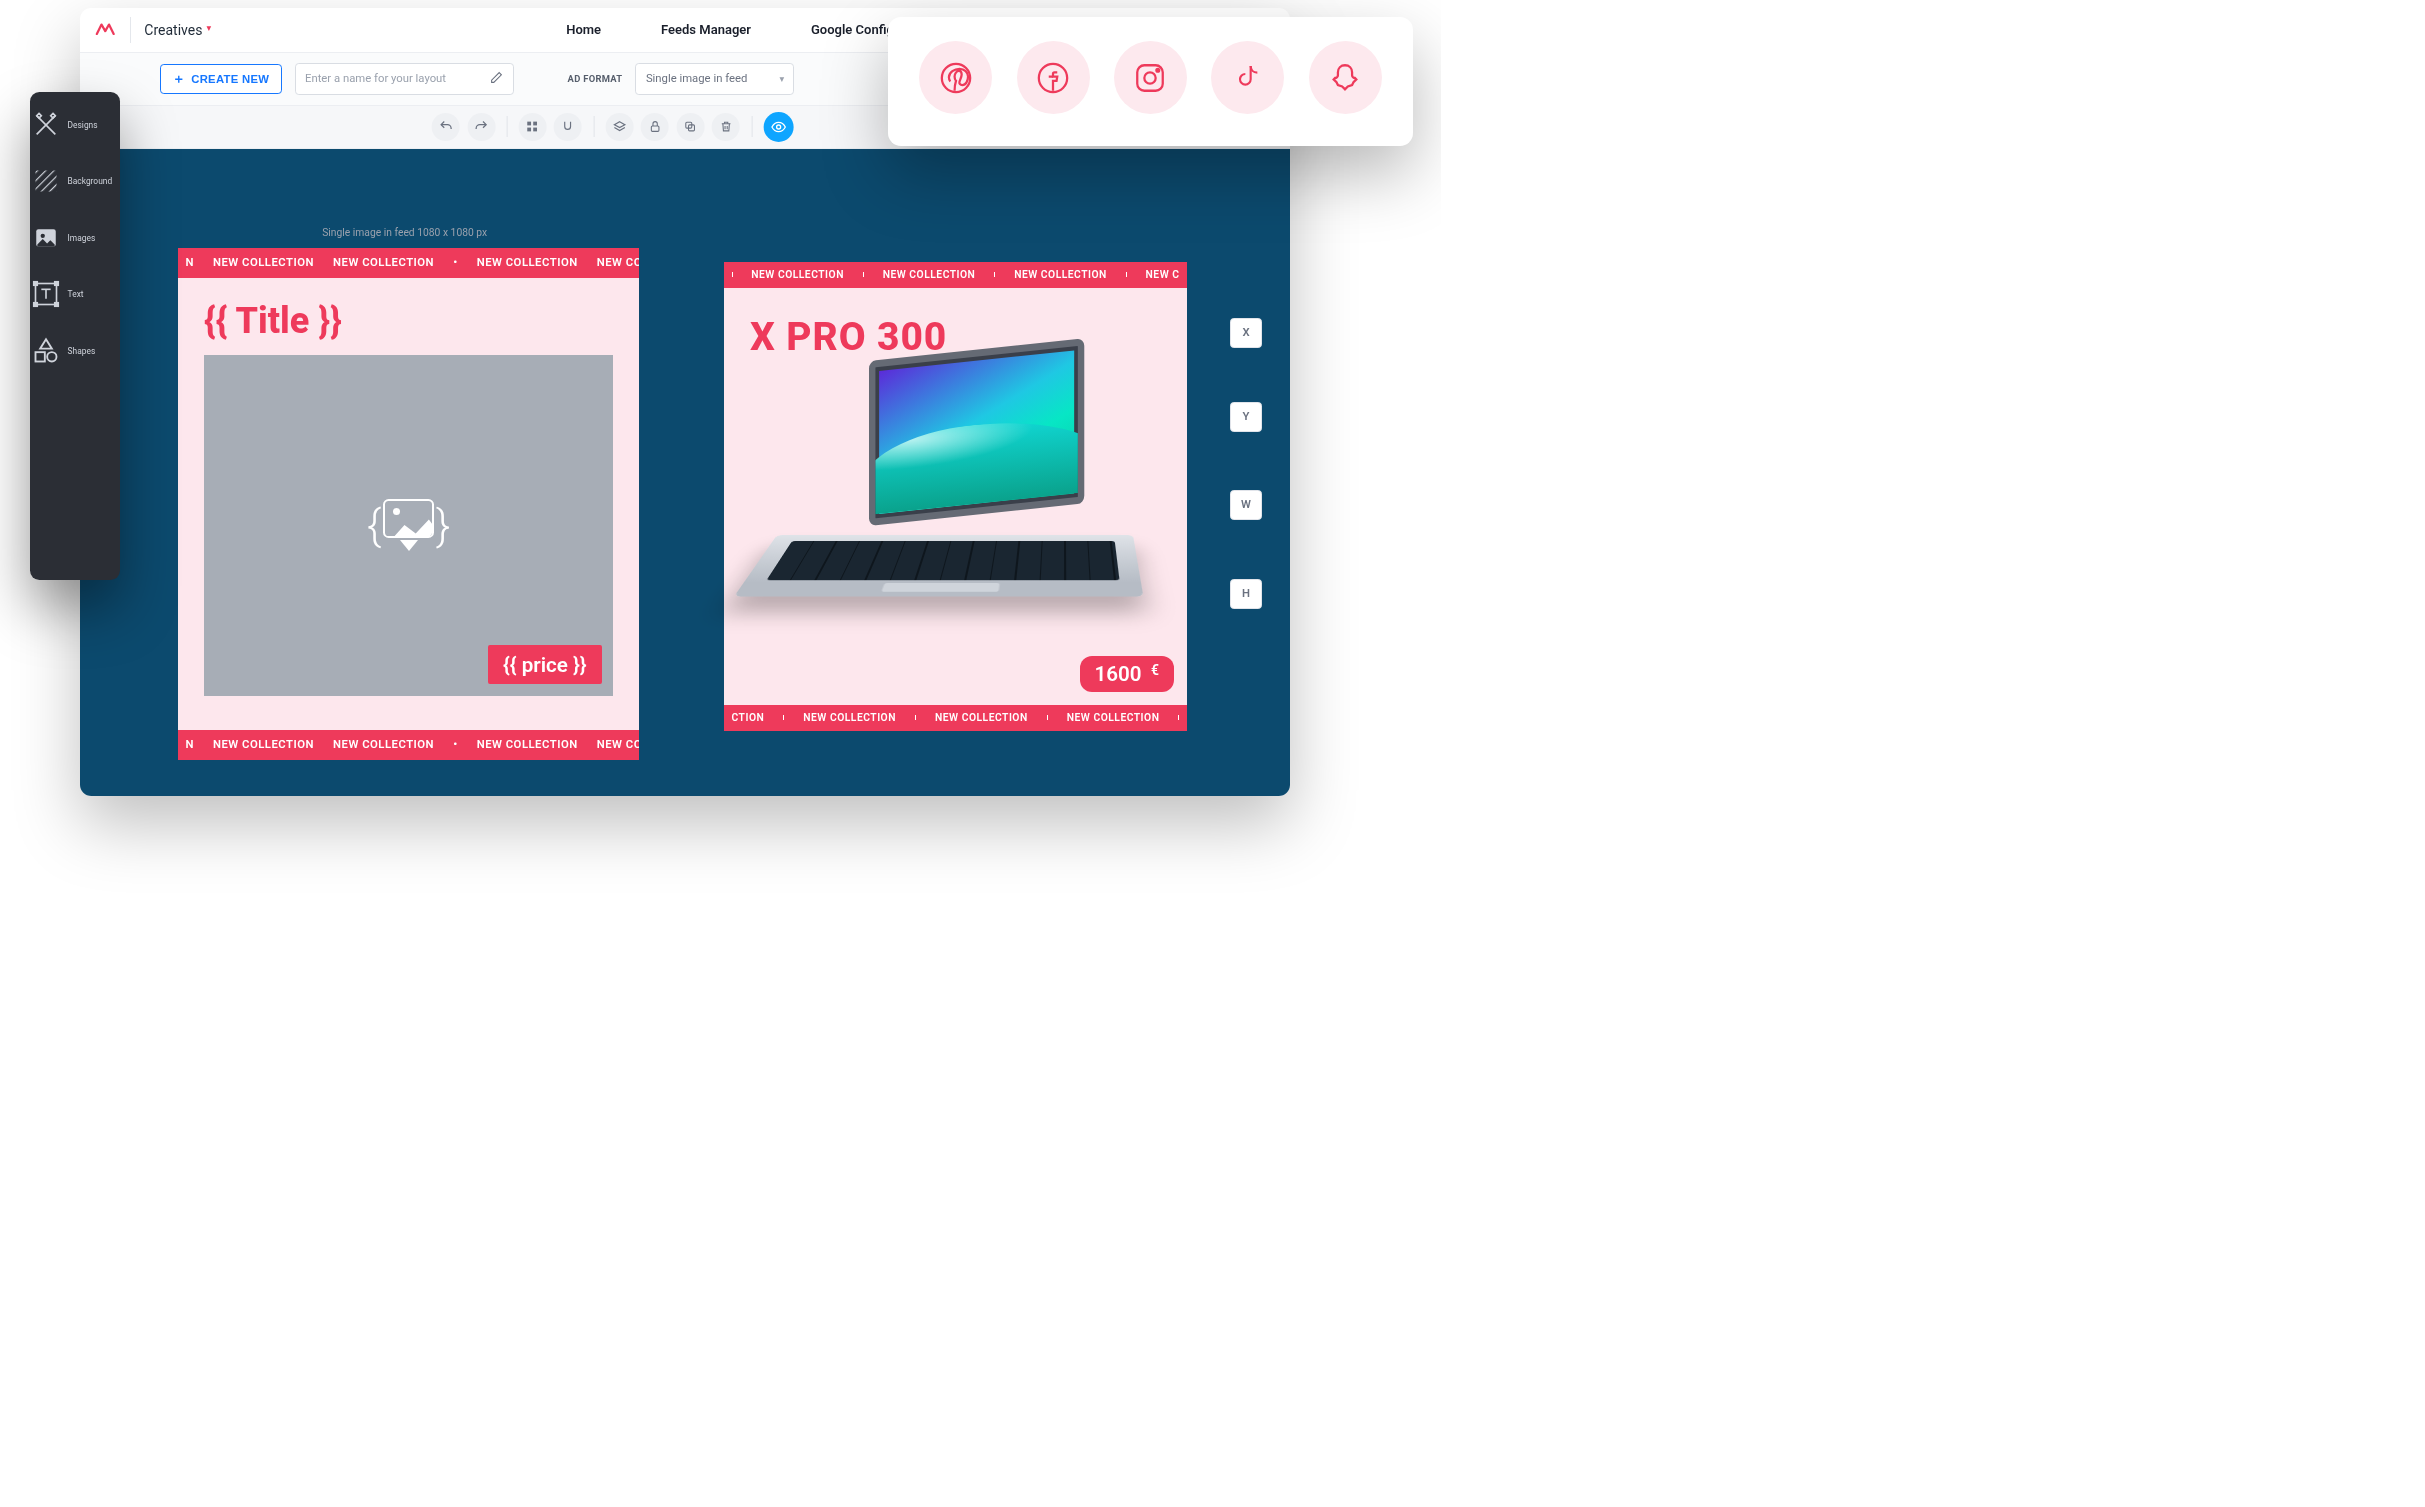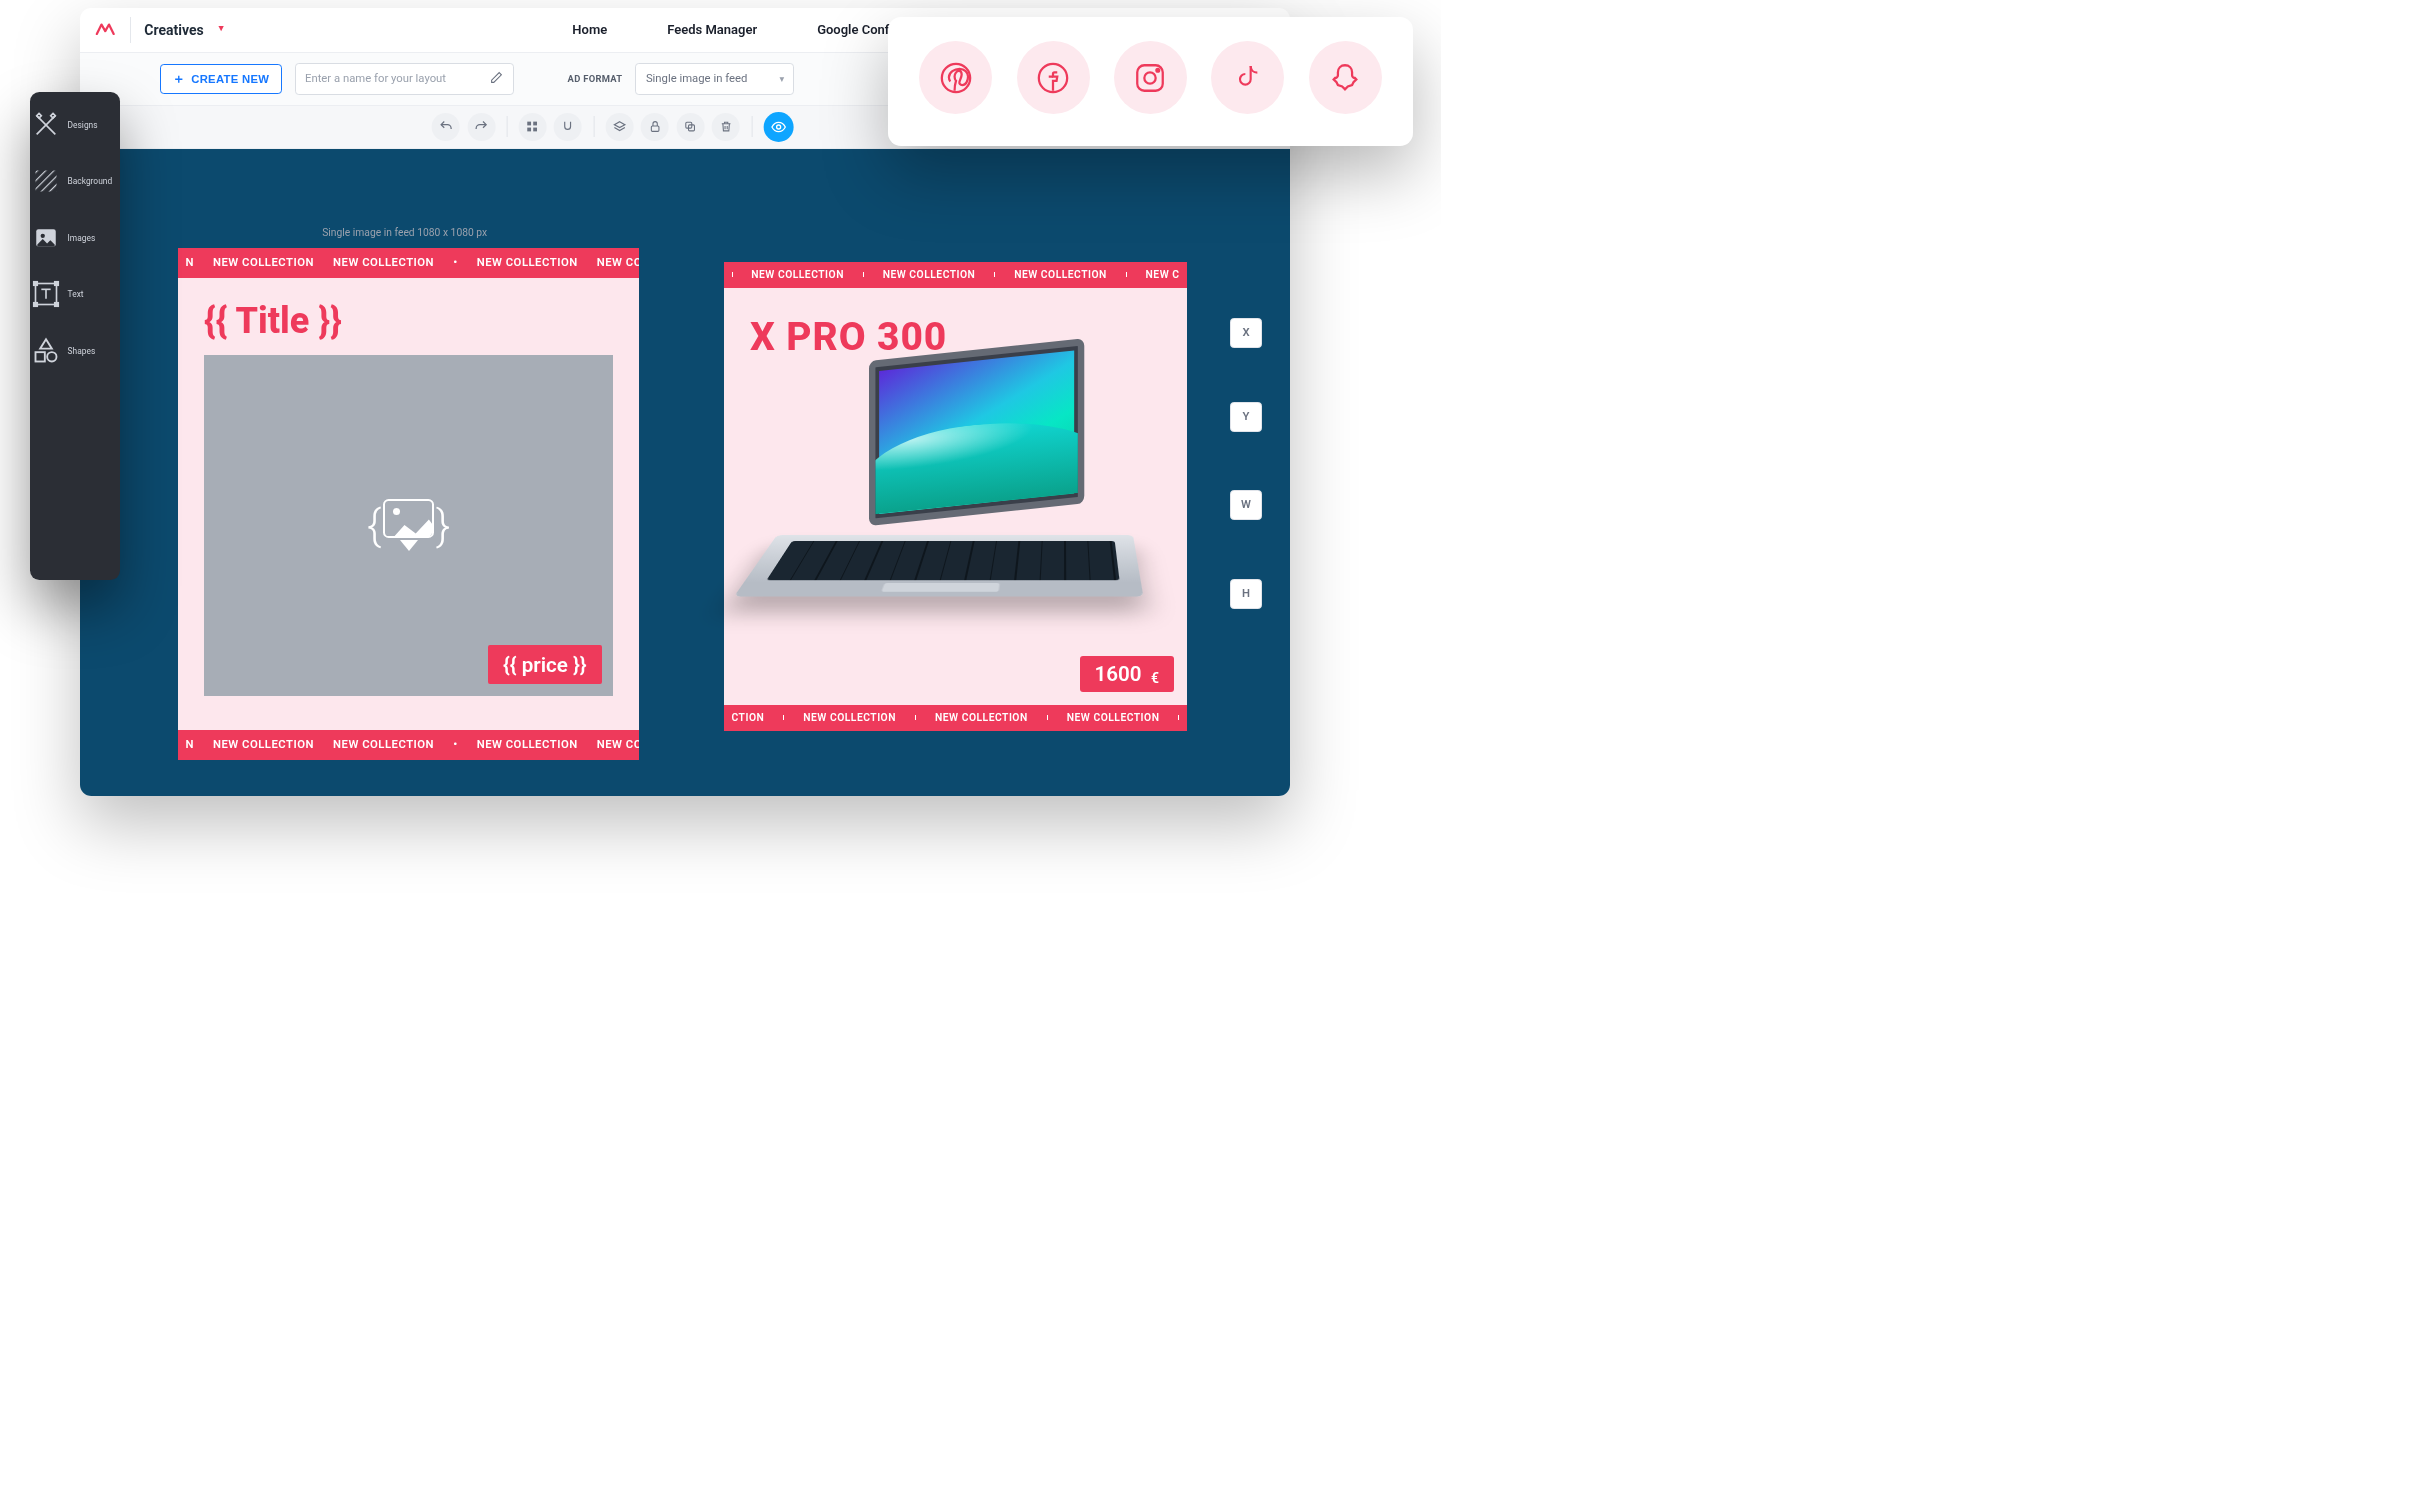--- a/index.html
+++ b/index.html
@@ -33,22 +33,22 @@
     border-bottom: 0.9px solid #eceef2;
     padding: 0 13px;
     gap: 13px;
   }
   .logo-mark {
     width: 24.4px; height: 24.4px;
     display:flex; align-items:center; justify-content:center;
   }
   .brand-divider { width:0.9px; height:26px; background:#e4e7ec; }
   .dropdown-label {
-    font-weight: 700; color:#1f2a37; font-size:14px;
-    display:flex; align-items:flex-start; gap:15px;
+    font-weight: 400; color:#1f2a37; font-size:14px;
+    display:flex; align-items:flex-start; gap:4px;
   }
   .caret { color:#ee3a5b; font-size:9.4px; }
   .nav-center {
     flex:1; display:flex; justify-content:center; gap:60px;
     font-weight:600; color:#1a1f2b; font-size:13px;
   }
 
   
   .subbar {
     display:flex; align-items:center; gap:13px;
@@ -213,22 +213,22 @@
       linear-gradient(#1a2631,#1a2631);
     border-radius:3.8px;
   }
   .trackpad {
     position:absolute; left:50%; bottom:7.5px; transform:translateX(-50%);
     width:103px; height:13px; background:#cfd4db; border-radius:2.8px;
   }
   .price-tag2 {
     position:absolute; right:13px; bottom:13px;
     background:#ee3a5b; color:#fff; font-size:20.6px; font-weight:600;
-    padding:5.6px 15px; border-radius:3px;
-    display:flex; align-items:flex-end; gap:9.4px;margin-top:32px;
+    padding:5.6px 15px; border-radius:12px;
+    display:flex; align-items:flex-start; gap:9.4px;margin-top:32px;
   }
   .currency { font-size:14px; }
 
   
   .prop-chip {
     position:absolute; width:32px; height:30px;
     border:0.9px solid #e1e4ea; border-radius:3.8px;
     display:flex; align-items:center; justify-content:center;
     font-size:11.3px; color:#6b7280; font-weight:600;
     background:#fff;

